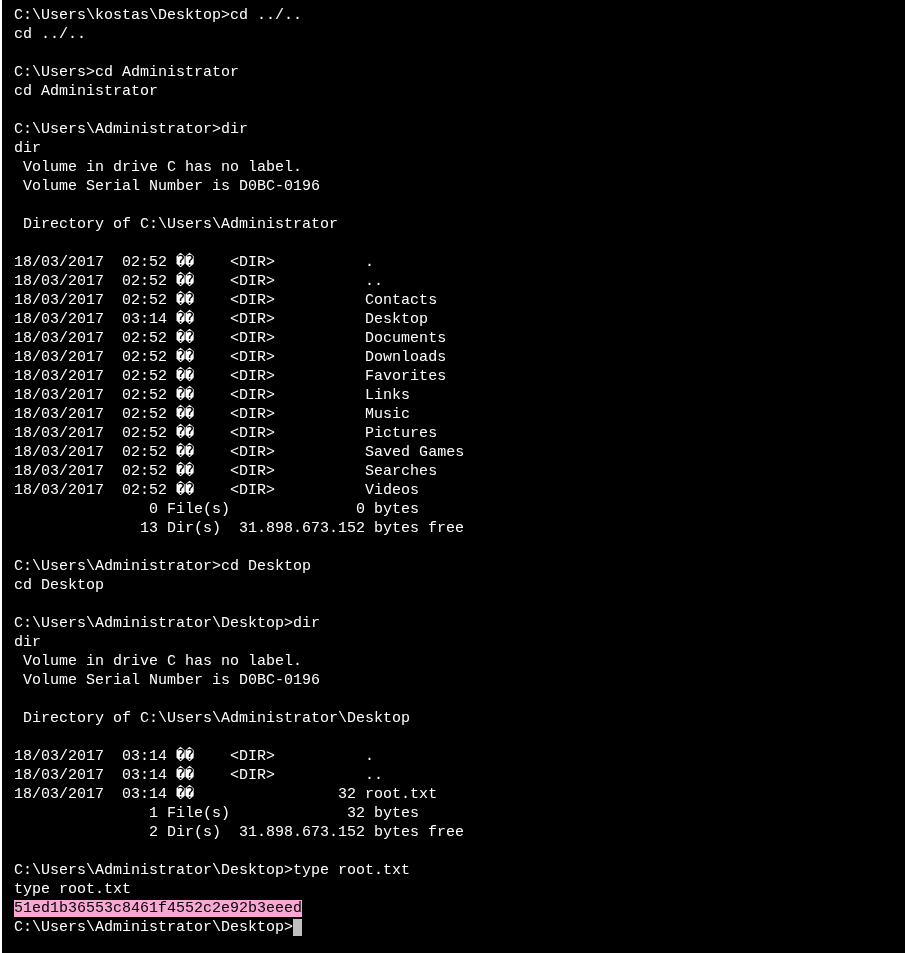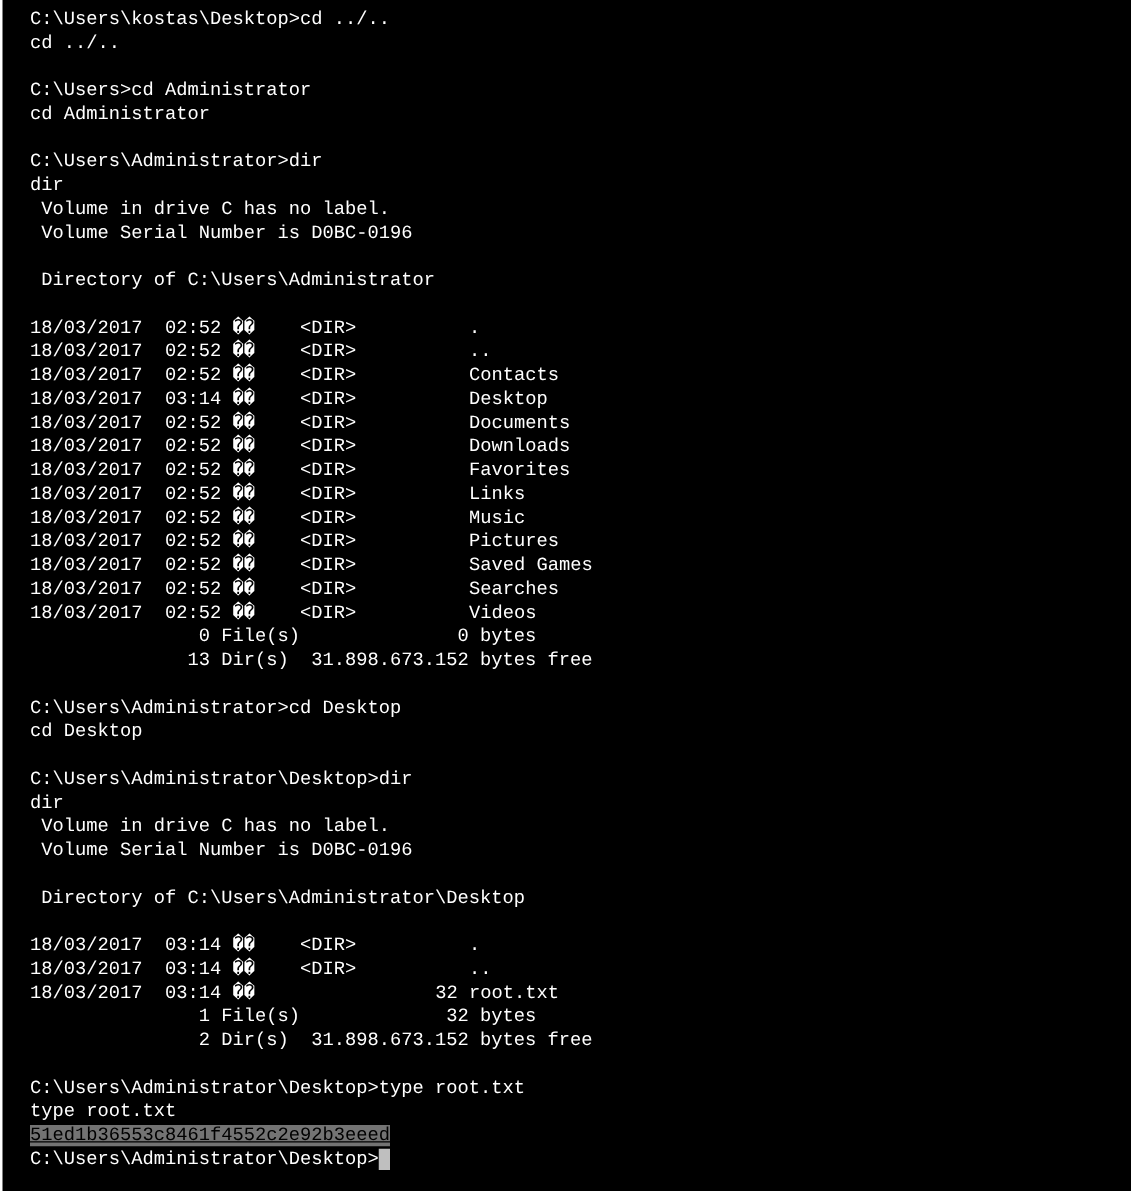--- a/index.html
+++ b/index.html
@@ -14,26 +14,25 @@
       font-size: 15px;
       line-height: 19px;
       width: 905px;
       height: 953px;
       overflow: hidden;
       border-left: 2px solid #ffffff;
       padding-top: 6px;
     }
     .terminal {
       white-space: pre;
-      padding-left: 22px;
+      padding-left: 12px;
     }
     .highlighted {
-      background-color: #737373;
+      background-color: #f9a8d4;
       color: #000000;
-      text-decoration: underline;
     }
     .cursor {
       background-color: #bfbfbf;
       display: inline-block;
       width: 9px;
       height: 17px;
       vertical-align: text-bottom;
     }
   </style>
 </head>

